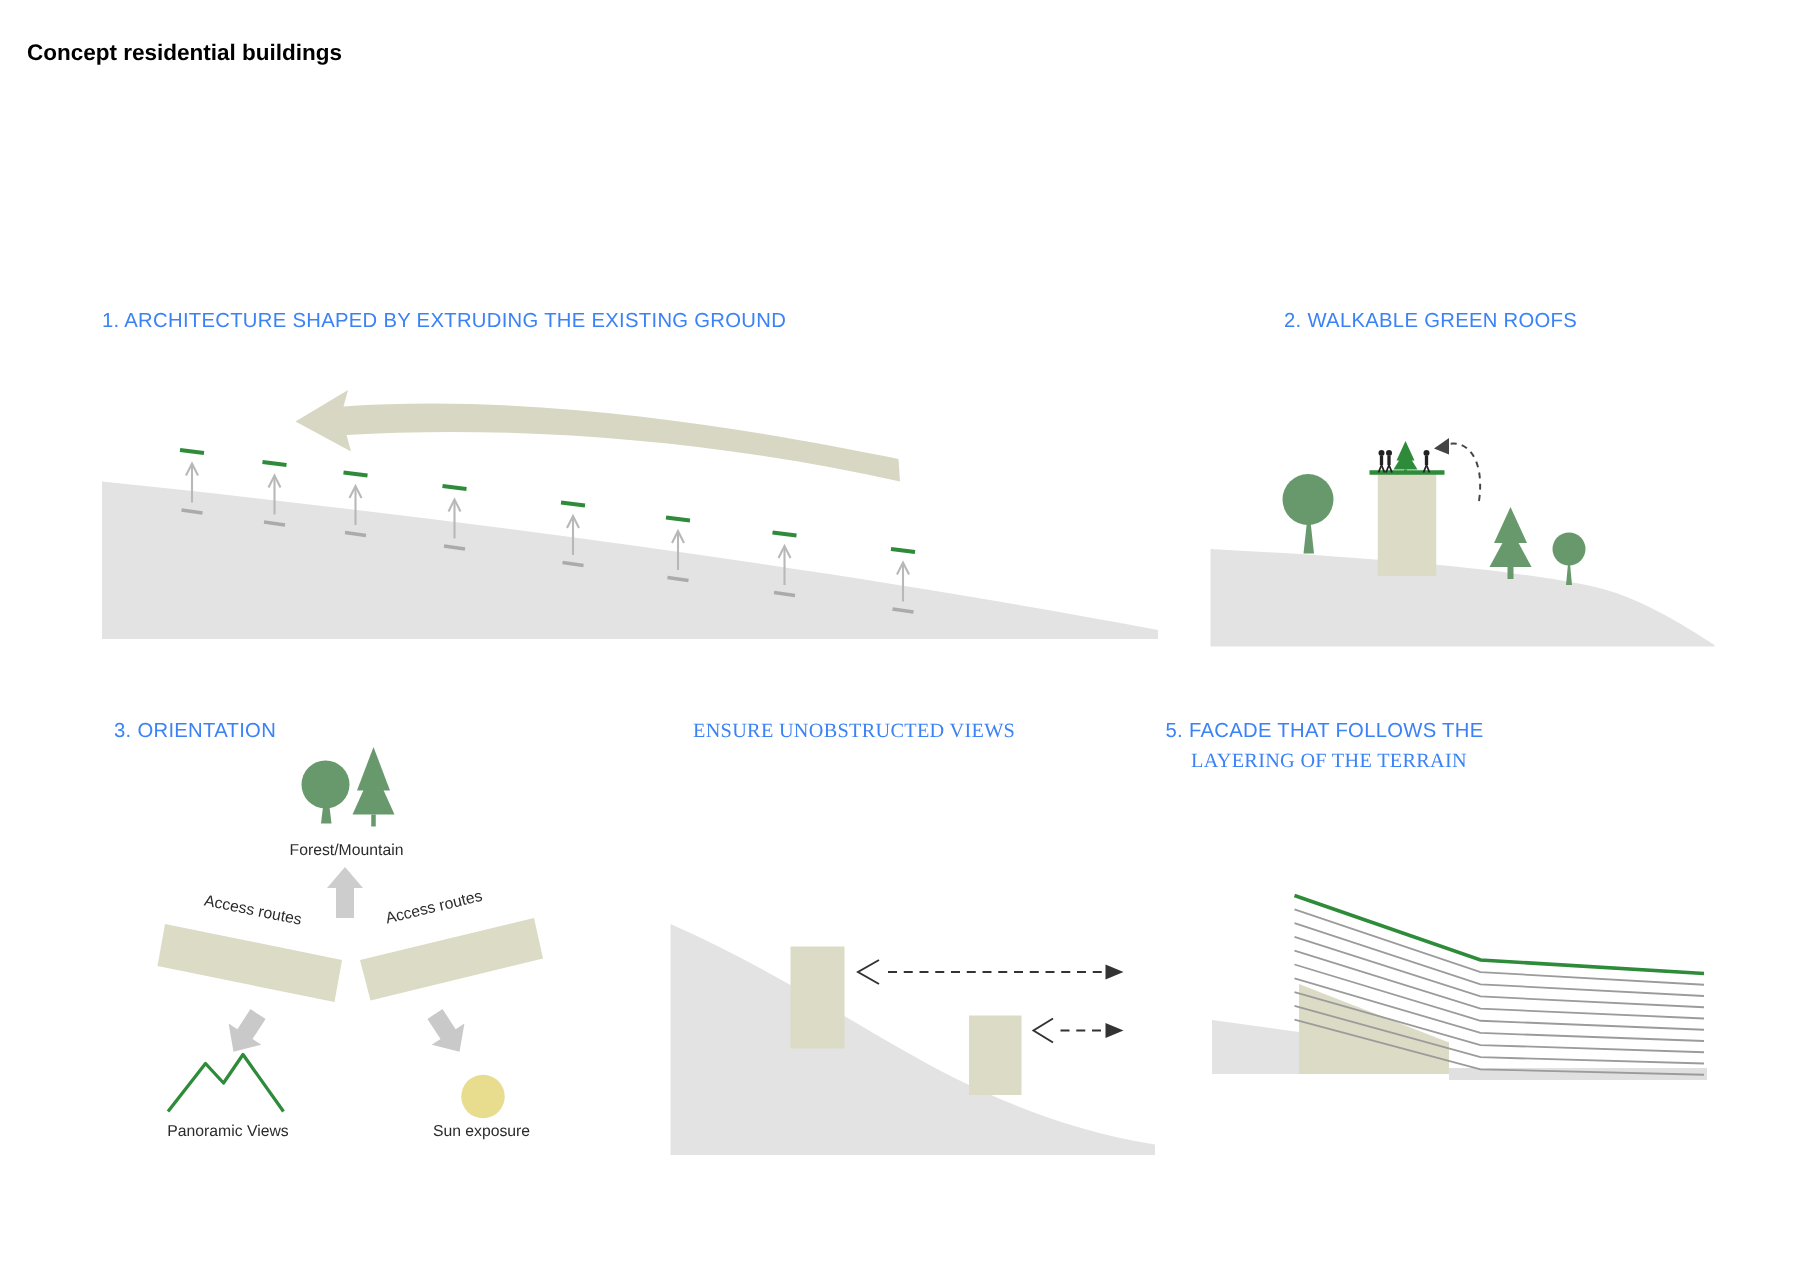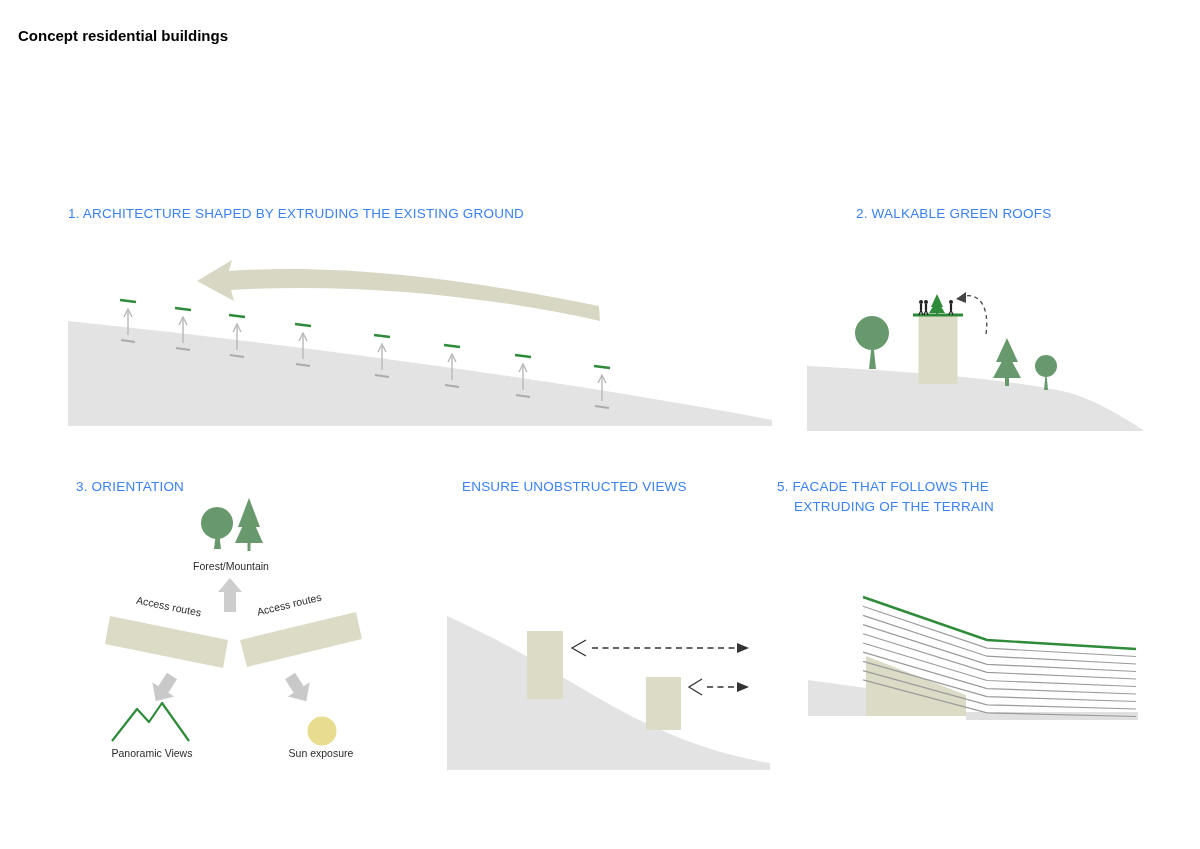--- a/index.html
+++ b/index.html
@@ -1,21 +1,21 @@
 <!DOCTYPE html>
 <html><head>
 <meta charset="utf-8">
 <style>
   * { margin:0; padding:0; box-sizing:border-box; }
   html,body { background:#ffffff; }
   body { font-family:"Liberation Sans", sans-serif; }
   .canvas { position:relative; width:1200px; height:849px; background:#ffffff; overflow:hidden; }
   .page-title { position:absolute; left:18px; top:27px; font-size:15px; font-weight:bold; color:#000; }
   .panel-heading { position:absolute; font-size:13.5px; color:#3b82f6; letter-spacing:.2px; line-height:20px; }
-  .panel-heading .line2 { padding-left:17px; }
+  .panel-heading .line2 { padding-left:17px;font-family:Liberation Serif, serif; }
   svg { position:absolute; overflow:visible; }
   text { font-family:"Liberation Sans", sans-serif; }
   .small-label { font-size:10.5px; fill:#2b2b2b; }
 </style>
 </head>
 <body>
 
 <div class="canvas">
 
   <div class="page-title">Concept residential buildings</div>
@@ -154,21 +154,21 @@
         <polyline points="702,679 689,687 702,695" fill="none" stroke-width="1.3"></polyline>
         <line x1="707" y1="687" x2="737" y2="687" stroke-width="1.3" stroke-dasharray="6,4.5"></line>
         <polygon points="749,687 737,682 737,692" fill="#333" stroke="none"></polygon>
       </g>
     </svg>
   </div>
 
   <div>
     <div class="panel-heading" style="left:777px; top:477px;">
       <div>5. FACADE THAT FOLLOWS THE</div>
-      <div class="line2">EXTRUDING OF THE TERRAIN</div>
+      <div class="line2">LAYERING OF THE TERRAIN</div>
     </div>
     <svg style="left:800px; top:560px;" width="345" height="215" viewBox="800 560 345 215">
       <polygon points="808,680 866,688 866,716 808,716" fill="#e3e3e3"></polygon>
       <rect x="966" y="712" width="172" height="8" fill="#e0e0e0"></rect>
       <path d="M 866,656 L 966,695 L 966,716 L 866,716 Z" fill="#dcdbc6"></path>
       <g fill="none" stroke="#9b9b9b" stroke-width="1.2">
         <polyline points="863,606.2 987,648.1 1136,656.5"></polyline>
         <polyline points="863,615.4 987,656.2 1136,664"></polyline>
         <polyline points="863,624.6 987,664.3 1136,671.5"></polyline>
         <polyline points="863,633.8 987,672.4 1136,679"></polyline>

